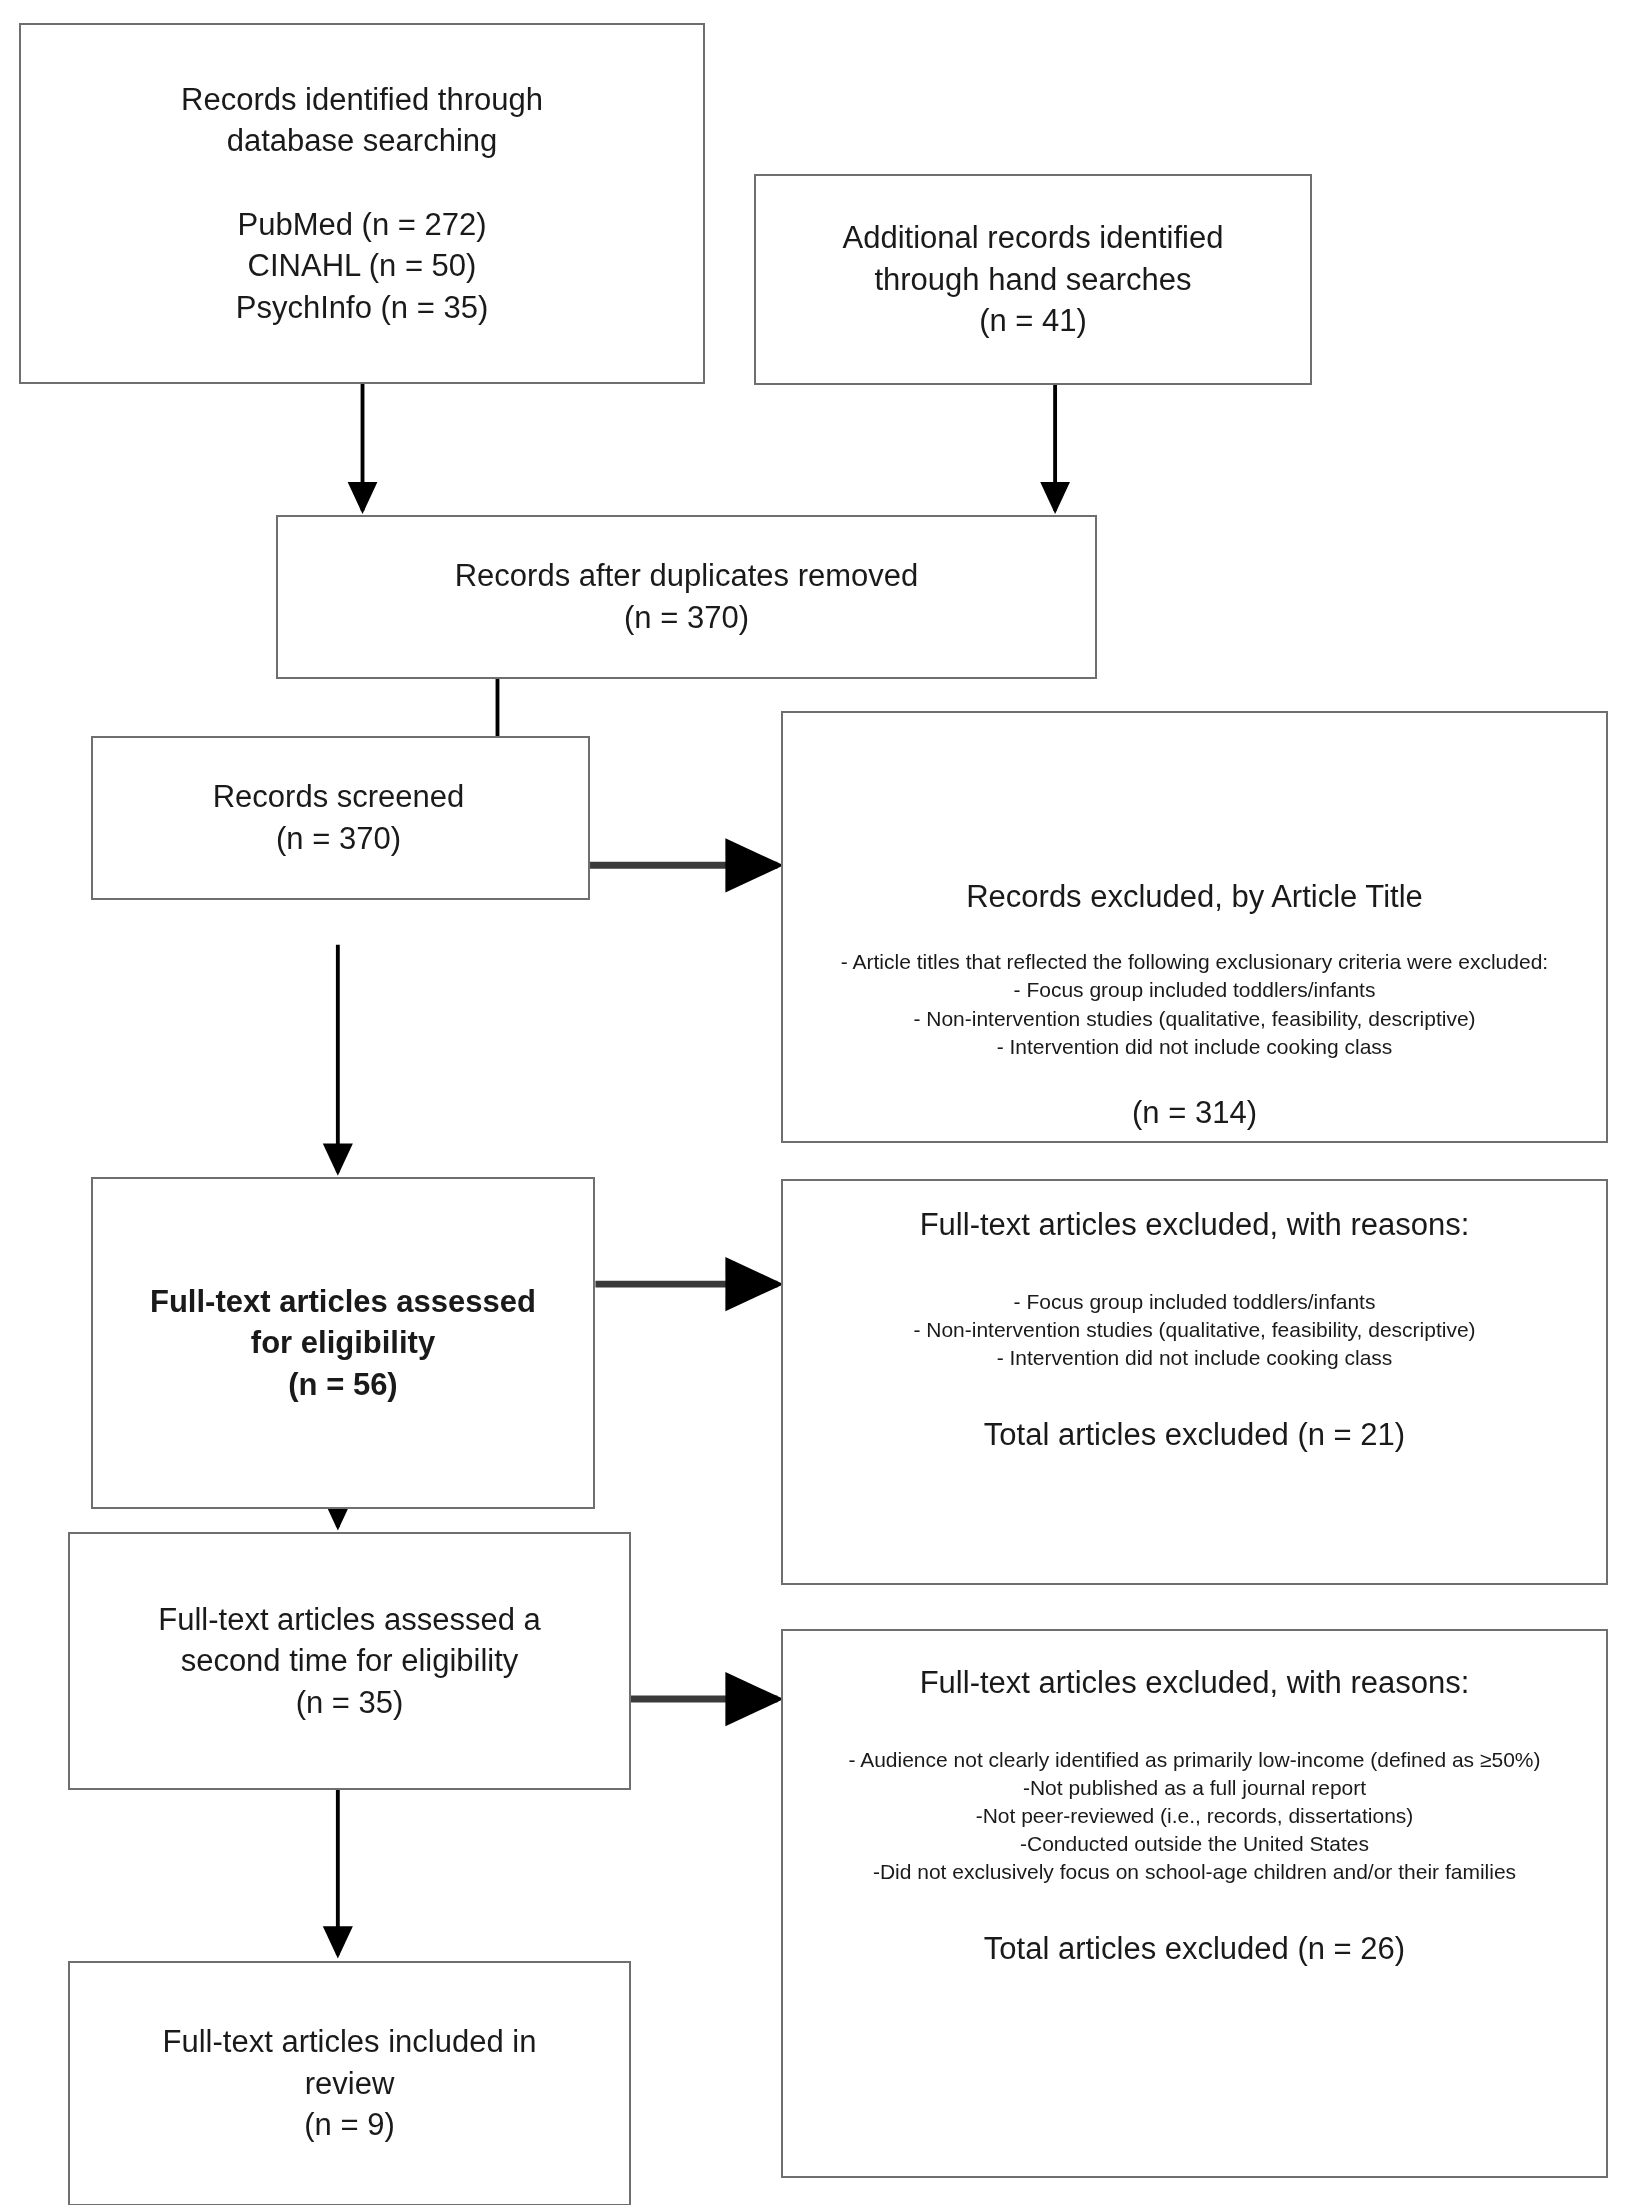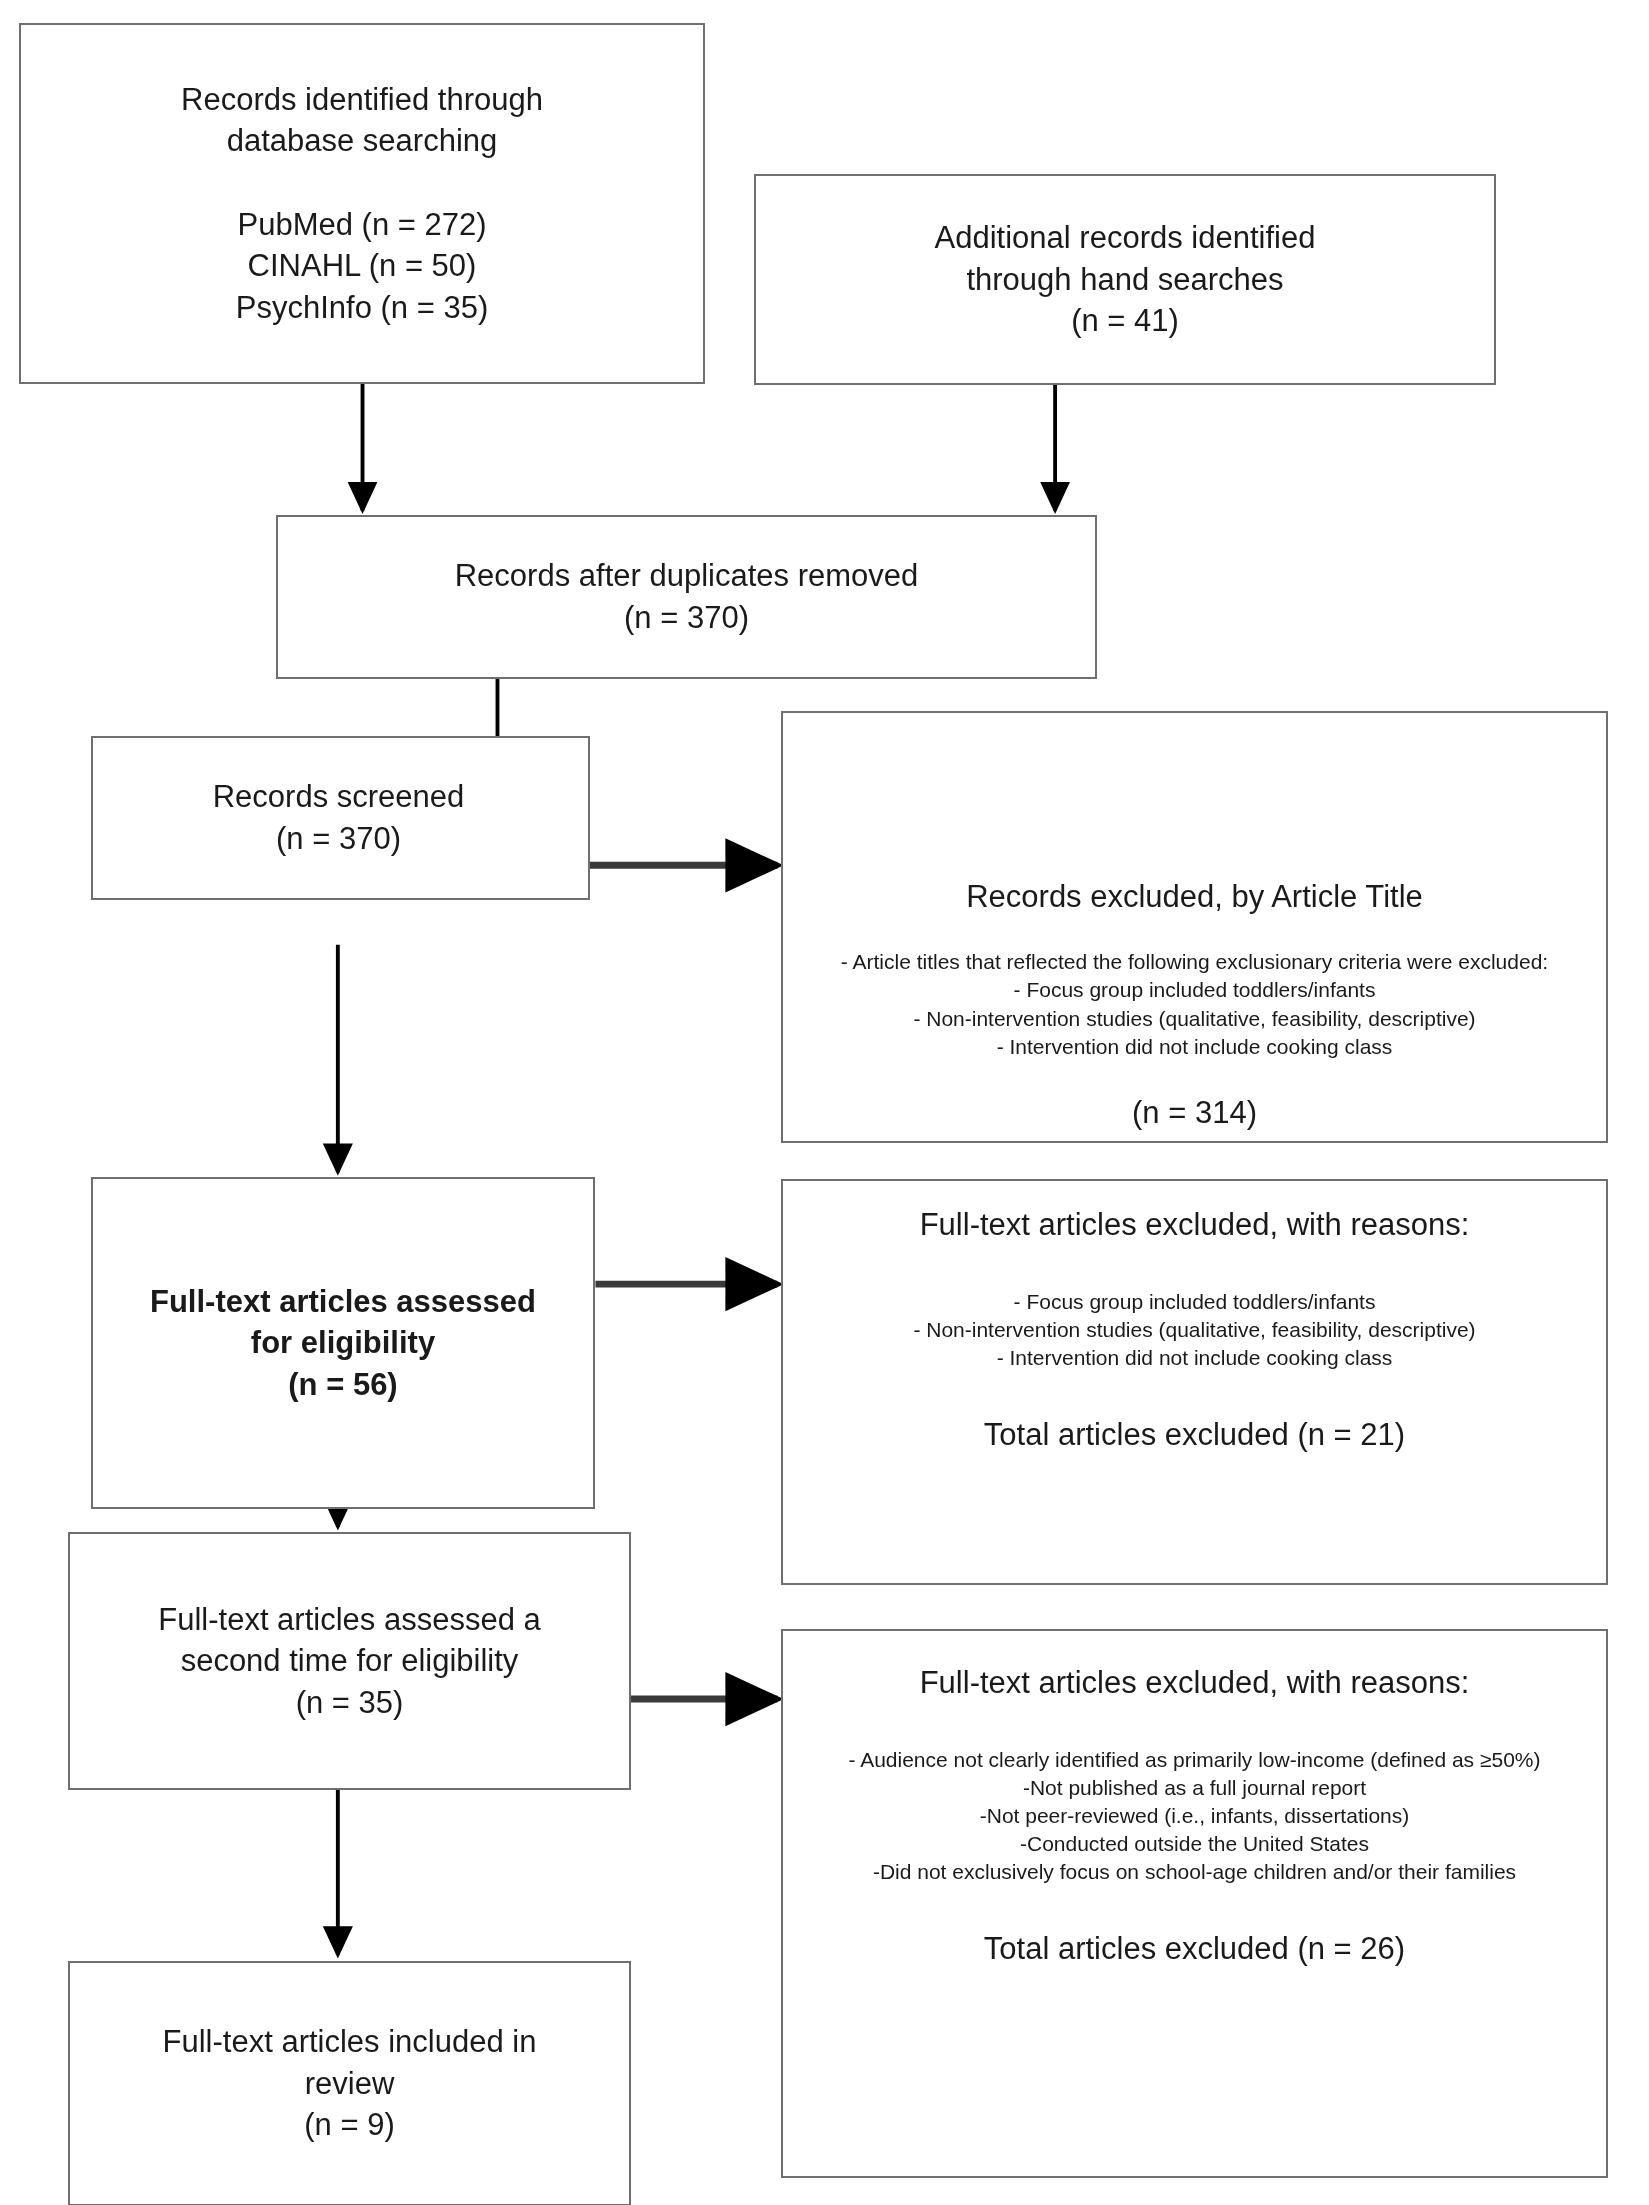--- a/index.html
+++ b/index.html
@@ -79,21 +79,21 @@
 
   <div class="node" style="left:19px; top:23px; width:686px; height:361px;">
     <div class="line big">Records identified through
 database searching</div>
     <div class="gap-lg"></div>
     <div class="line big">PubMed (n = 272)</div>
     <div class="line big">CINAHL (n = 50)</div>
     <div class="line big">PsychInfo (n = 35)</div>
   </div>
 
-  <div class="node" style="left:754px; top:174px; width:742px; height:211px;">
+  <div class="node" style="left:754px; top:174px; width:558px; height:211px;">
     <div class="line big">Additional records identified
 through hand searches</div>
     <div class="line big">(n = 41)</div>
   </div>
 
   <div class="node" style="left:276px; top:515px; width:821px; height:164px;">
     <div class="line big">Records after duplicates removed</div>
     <div class="line big">(n = 370)</div>
   </div>
 
@@ -133,21 +133,21 @@
     <div class="line big">Full-text articles assessed a
 second time for eligibility</div>
     <div class="line big">(n = 35)</div>
   </div>
 
   <div class="node" style="left:781px; top:1629px; width:827px; height:549px; justify-content:flex-start; padding-top:31px;">
     <div class="line big">Full-text articles excluded, with reasons:</div>
     <div class="gap-lg"></div>
     <div class="line small">- Audience not clearly identified as primarily low-income (defined as ≥50%)</div>
     <div class="line small">-Not published as a full journal report</div>
-    <div class="line small">-Not peer-reviewed (i.e., infants, dissertations)</div>
+    <div class="line small">-Not peer-reviewed (i.e., records, dissertations)</div>
     <div class="line small">-Conducted outside the United States</div>
     <div class="line small">-Did not exclusively focus on school-age children and/or their families</div>
     <div class="gap-lg"></div>
     <div class="line big">Total articles excluded (n = 26)</div>
   </div>
 
   <div class="node" style="left:68px; top:1961px; width:563px; height:245px;">
     <div class="line big">Full-text articles included in
 review</div>
     <div class="line big">(n = 9)</div>

